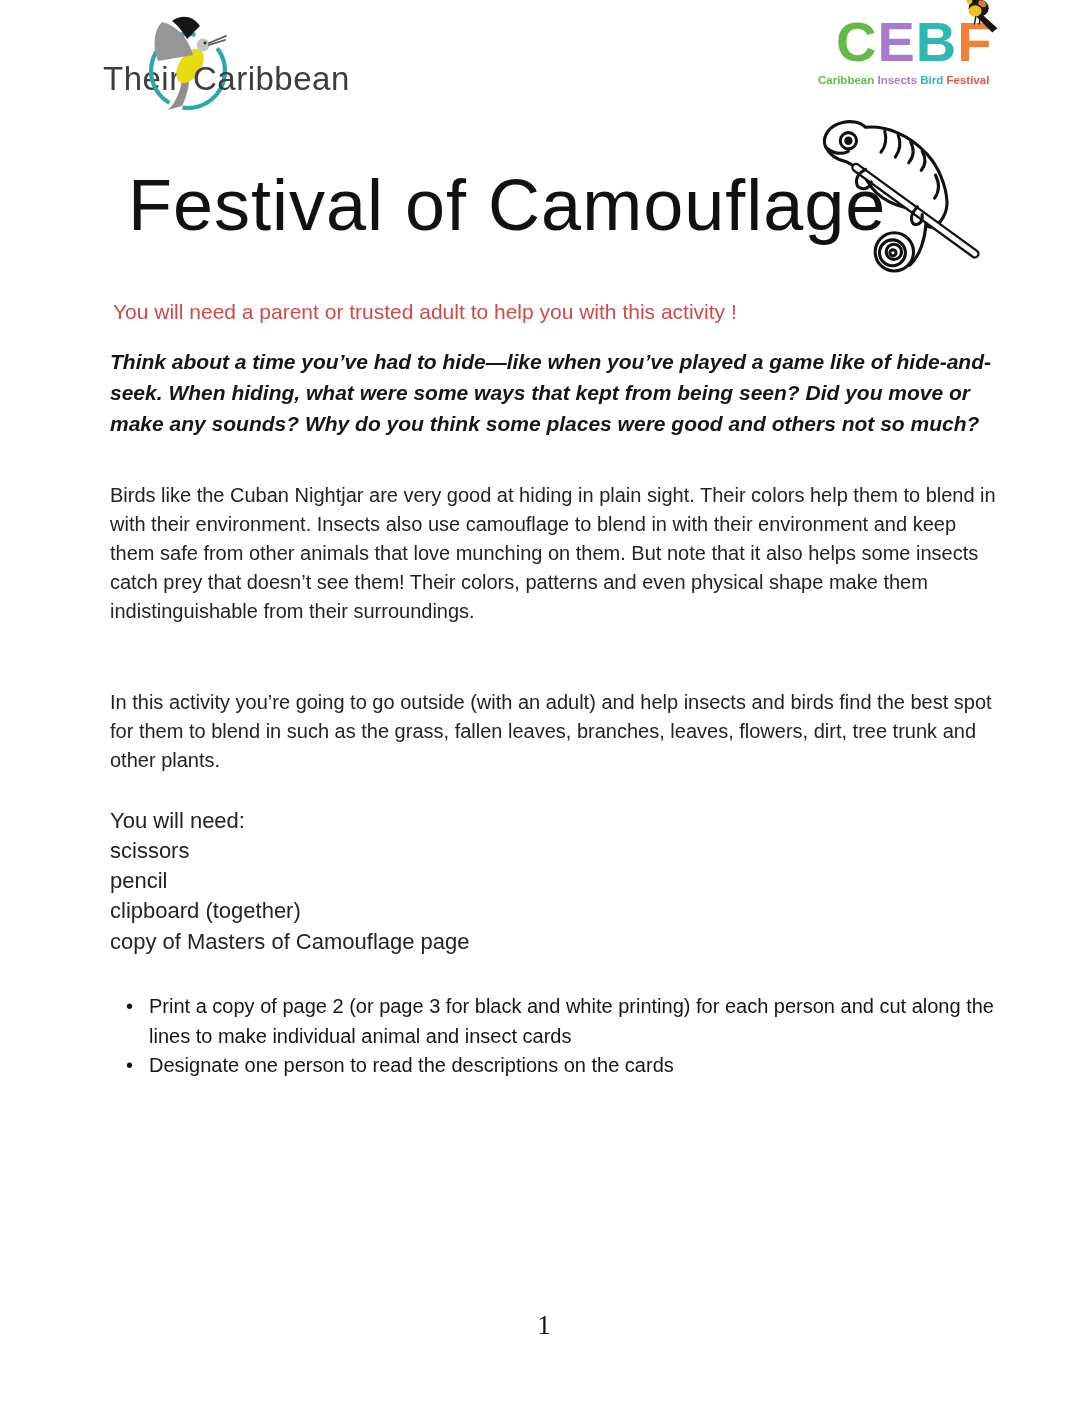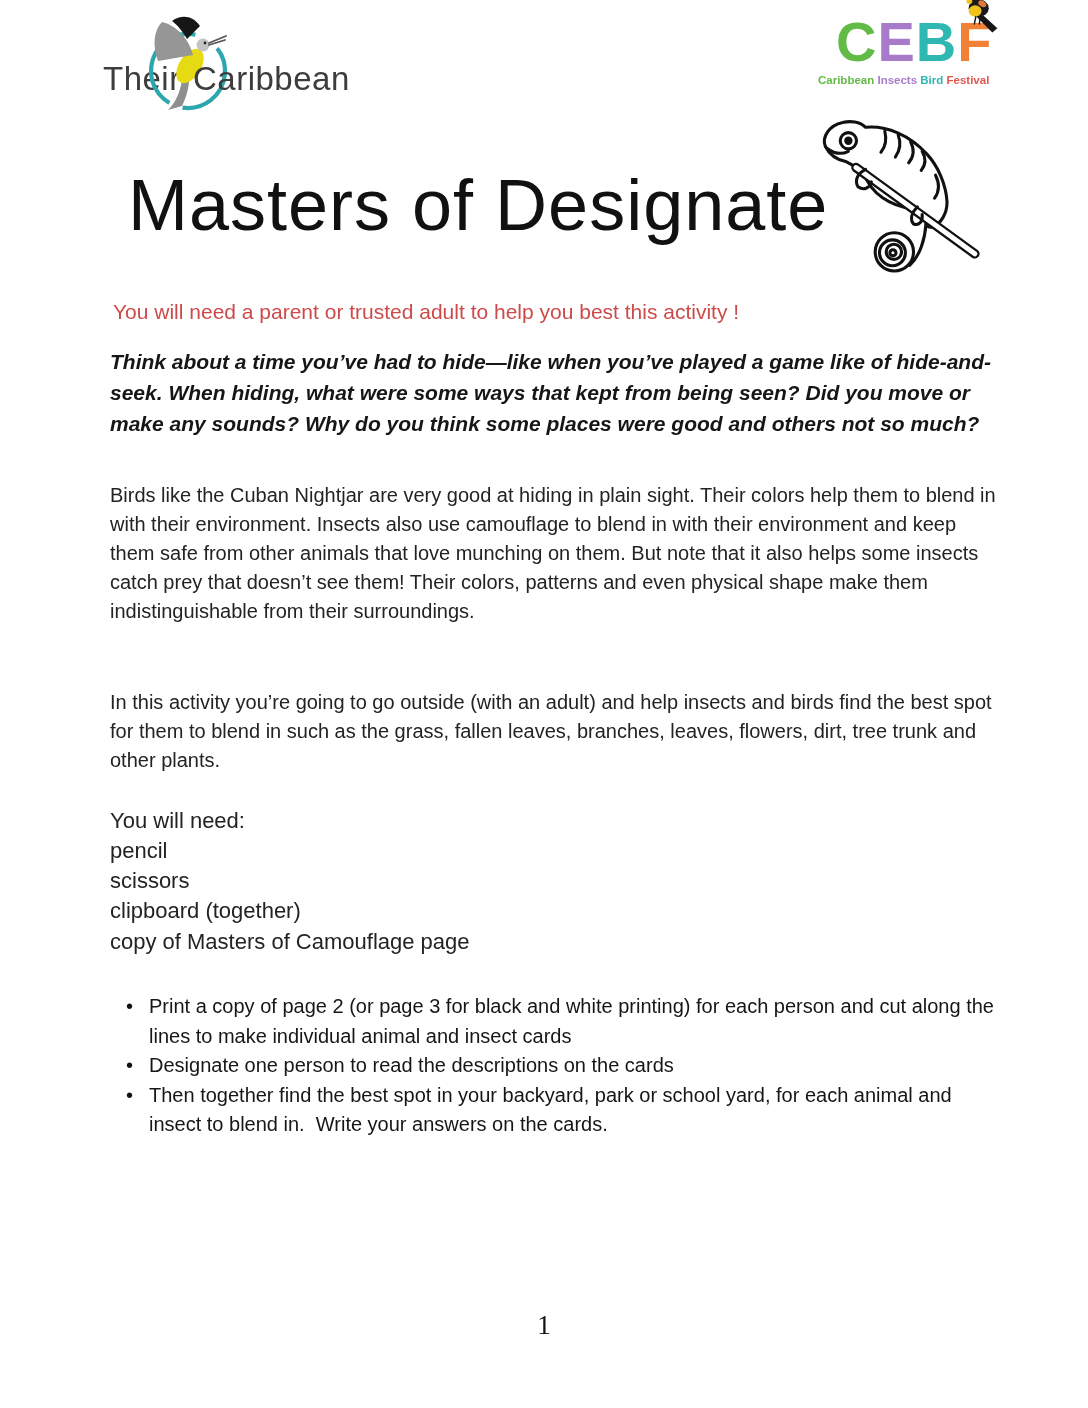--- a/index.html
+++ b/index.html
@@ -98,21 +98,21 @@
     </svg>
   </div>
   <div class="cebf-sub">
     <span class="w1">Caribbean</span>
     <span class="w2">Insects</span>
     <span class="w3">Bird</span>
     <span class="w4">Festival</span>
   </div>
 </div>
 
-<h1 class="page-title">Masters of Designate</h1>
+<h1 class="page-title">Festival of Camouflage</h1>
 
 <svg class="chameleon" width="276" height="182" viewBox="0 0 288 190" fill="none" stroke="#111" stroke-width="3.2" stroke-linecap="round" stroke-linejoin="round">
 
   <path d="M 16 36 C 12 26 20 14 34 11 C 42 9 52 10 58 16 C 80 14 104 24 122 44 C 134 57 142 76 143 94 C 143 106 137 116 128 120 C 125 121 122 120 121 117"></path>
   <path d="M 16 36 C 20 44 28 50 38 52 C 46 56 52 60 56 64"></path>
   <path d="M 18 38 C 26 44 34 44 40 41"></path>
 
   <path d="M 56 64 C 64 86 84 98 106 101"></path>
 
   <path d="M 78 20 C 80 28 79 36 74 42"></path>
@@ -130,37 +130,36 @@
   <circle cx="87.5" cy="146" r="8"></circle>
   <circle cx="86.5" cy="147" r="3.2"></circle>
 
   <path d="M 48 58 L 172 148" stroke-width="10"></path>
   <path d="M 48 58 L 172 148" stroke="#ffffff" stroke-width="5.2"></path>
 
   <path d="M 58 60 C 50 64 46 71 50 78 C 56 82 62 80 64 73"></path>
   <path d="M 112 99 C 106 105 104 112 108 117 C 114 119 118 114 117 107"></path>
 </svg>
 
-<p class="notice">You will need a parent or trusted adult to help you best this activity !</p>
+<p class="notice">You will need a parent or trusted adult to help you with this activity !</p>
 
 <p class="intro">Think about a time you’ve had to hide—like when you’ve played a game like of hide-and-seek. When hiding, what were some ways that kept from being seen? Did you move or make any sounds? Why do you think some places were good and others not so much?</p>
 
 <p class="para para-1">Birds like the Cuban Nightjar are very good at hiding in plain sight. Their colors help them to blend in with their environment. Insects also use camouflage to blend in with their environment and keep them safe from other animals that love munching on them. But note that it also helps some insects catch prey that doesn’t see them! Their colors, patterns and even physical shape make them indistinguishable from their surroundings.</p>
 
 <p class="para para-2">In this activity you’re going to go outside (with an adult) and help insects and birds find the best spot for them to blend in such as the grass, fallen leaves, branches, leaves, flowers, dirt, tree trunk and other plants.</p>
 
 <div class="materials">
   <div>You will need:</div>
+  <div>scissors</div>
   <div>pencil</div>
-  <div>scissors</div>
   <div>clipboard (together)</div>
   <div>copy of Masters of Camouflage page</div>
 </div>
 
 <div class="bullets">
   <ul>
     <li>Print a copy of page 2 (or page 3 for black and white printing) for each person and cut along the lines to make individual animal and insect cards</li>
     <li>Designate one person to read the descriptions on the cards</li>
-    <li>Then together find the best spot in your backyard, park or school yard, for each animal and insect to blend in.&nbsp; Write your answers on the cards.</li>
   </ul>
 </div>
 
 <div class="page-number">1</div>
 
 </body></html>

